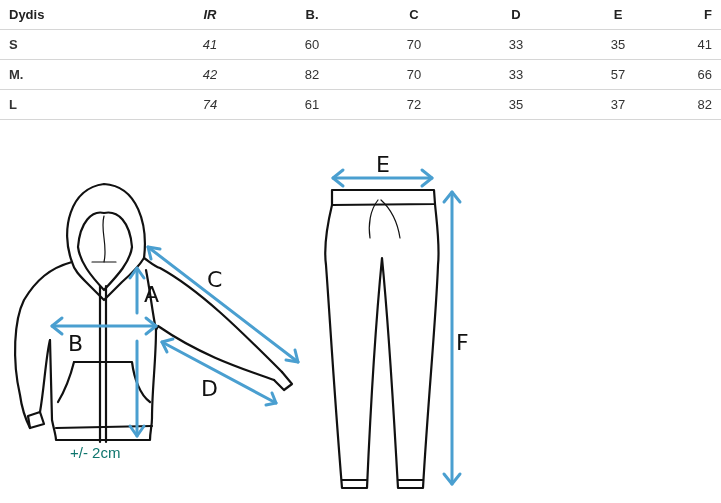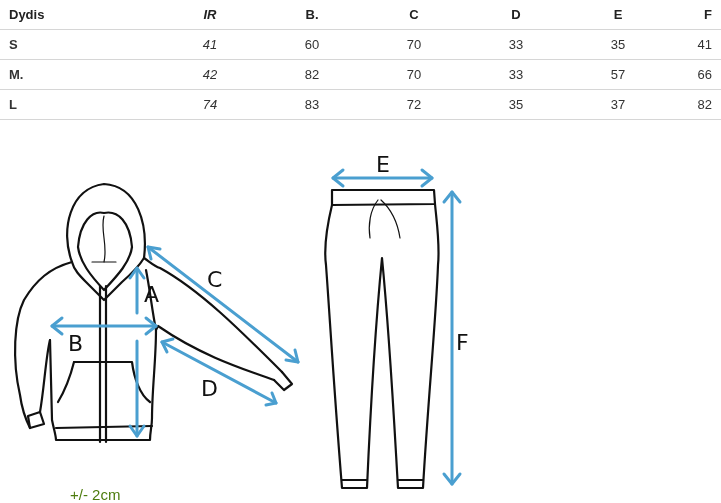--- a/index.html
+++ b/index.html
@@ -9,21 +9,21 @@
   .size-table th { font-weight:bold; color:#222; }
   .size-table td { color:#333; }
   .size-table .c0 { text-align:left; padding-left:9px; width:150px; font-weight:bold; }
   .size-table .c1 { width:102px; text-align:center;font-style:italic; }
   .size-table .c2 { width:102px; text-align:center; }
   .size-table .c3 { width:102px; text-align:center; }
   .size-table .c4 { width:102px; text-align:center; }
   .size-table .c5 { width:102px; text-align:center; }
   .size-table .c6 { text-align:right; padding-right:9px; }
   .diagram { position:absolute; left:0; top:122px; width:721px; height:381px; }
-  .tol { position:absolute; left:70px; top:444px; font-size:15px; color:#4d7c0f;margin-top:42px; }
+  .tol { position:absolute; left:70px; top:444px; font-size:15px; color:#0f766e; }
   .dlabel { font-family:"DejaVu Sans", sans-serif; font-size:22px; fill:#111; }
 </style>
 </head>
 <body>
 
 <table class="size-table">
   <thead>
     <tr>
       <th class="c0">Dydis</th>
       <th class="c1">IR</th>
@@ -49,21 +49,21 @@
       <td class="c1">42</td>
       <td class="c2">82</td>
       <td class="c3">70</td>
       <td class="c4">33</td>
       <td class="c5">57</td>
       <td class="c6">66</td>
     </tr>
     <tr>
       <td class="c0">L</td>
       <td class="c1">74</td>
-      <td class="c2">83</td>
+      <td class="c2">61</td>
       <td class="c3">72</td>
       <td class="c4">35</td>
       <td class="c5">37</td>
       <td class="c6">82</td>
     </tr>
   </tbody>
 </table>
 
 <svg class="diagram" viewBox="0 122 721 381" width="721" height="381">
 

